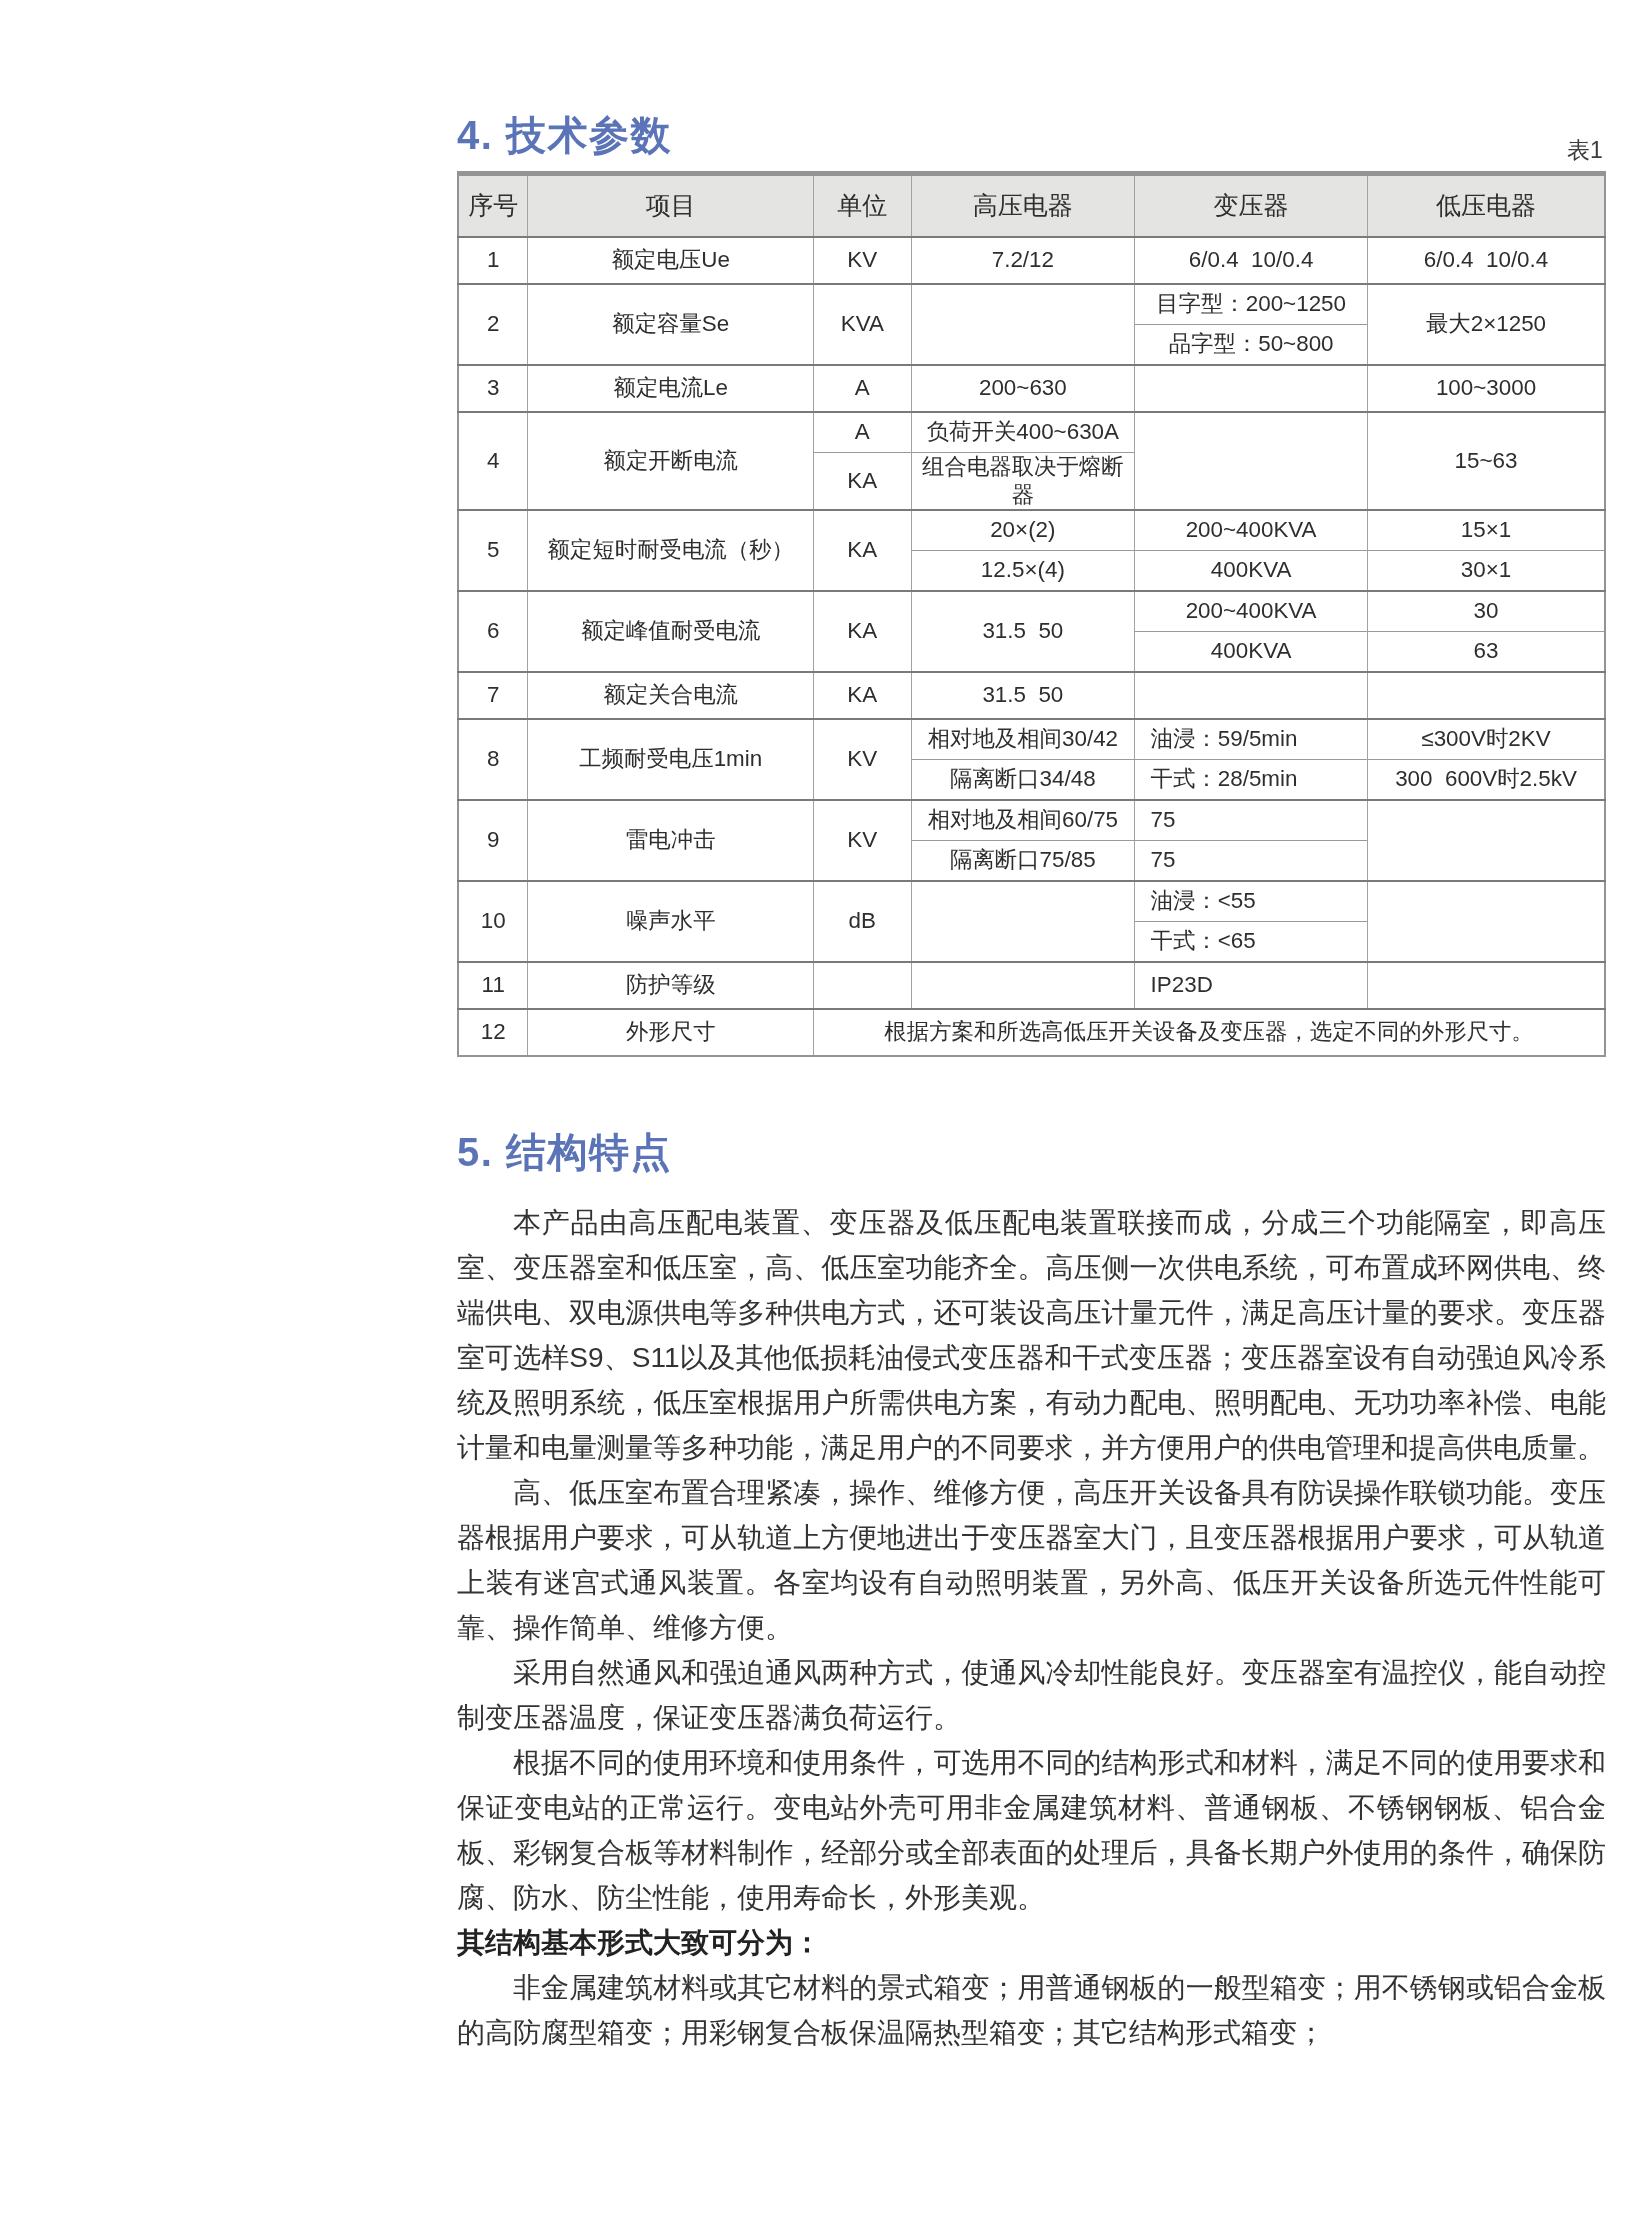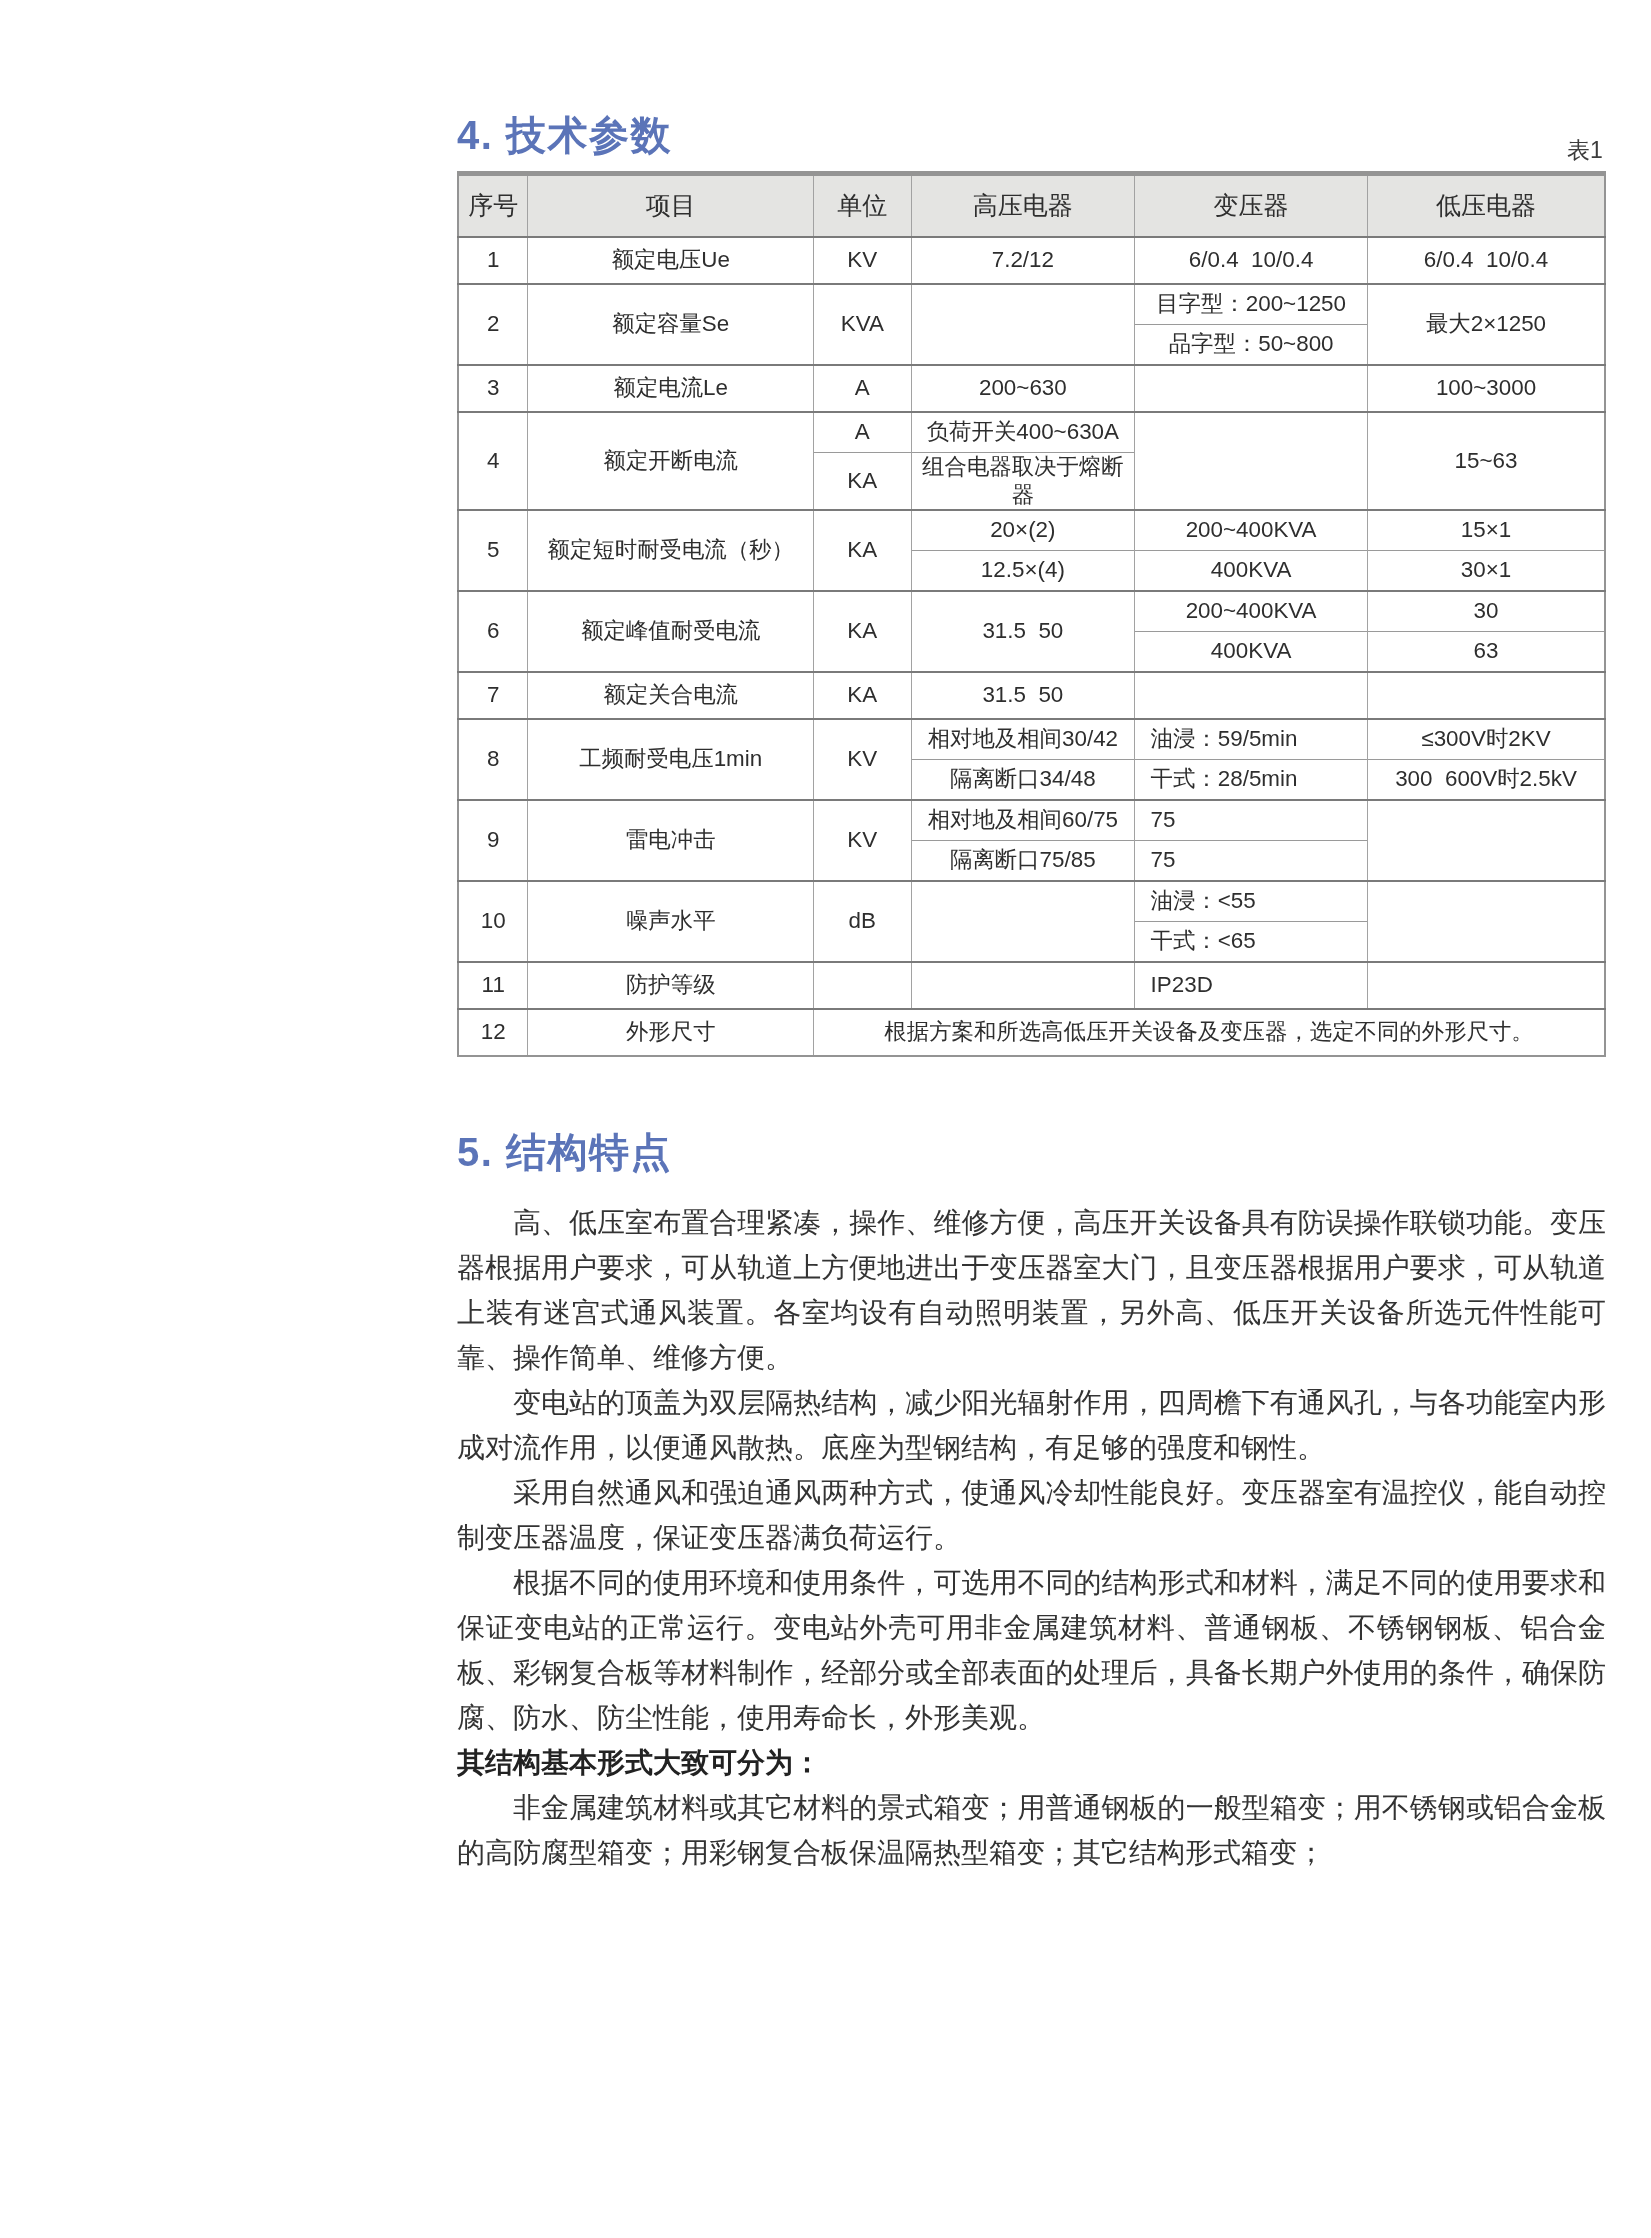--- a/index.html
+++ b/index.html
@@ -246,22 +246,22 @@
           <td>12</td>
           <td>外形尺寸</td>
           <td colspan="4">根据方案和所选高低压开关设备及变压器，选定不同的外形尺寸。</td>
         </tr>
       </tbody>
     </table>
 
     <h2 class="sec-heading sec5">5. 结构特点</h2>
 
     <div class="body-text">
+      <p>本产品由高压配电装置、变压器及低压配电装置联接而成，分成三个功能隔室，即高压室、变压器室和低压室，高、低压室功能齐全。高压侧一次供电系统，可布置成环网供电、终端供电、双电源供电等多种供电方式，还可装设高压计量元件，满足高压计量的要求。变压器室可选样S9、S11以及其他低损耗油侵式变压器和干式变压器；变压器室设有自动强迫风冷系统及照明系统，低压室根据用户所需供电方案，有动力配电、照明配电、无功功率补偿、电能计量和电量测量等多种功能，满足用户的不同要求，并方便用户的供电管理和提高供电质量。</p>
       <p>高、低压室布置合理紧凑，操作、维修方便，高压开关设备具有防误操作联锁功能。变压器根据用户要求，可从轨道上方便地进出于变压器室大门，且变压器根据用户要求，可从轨道上装有迷宫式通风装置。各室均设有自动照明装置，另外高、低压开关设备所选元件性能可靠、操作简单、维修方便。</p>
-      <p>变电站的顶盖为双层隔热结构，减少阳光辐射作用，四周檐下有通风孔，与各功能室内形成对流作用，以便通风散热。底座为型钢结构，有足够的强度和钢性。</p>
       <p>采用自然通风和强迫通风两种方式，使通风冷却性能良好。变压器室有温控仪，能自动控制变压器温度，保证变压器满负荷运行。</p>
       <p>根据不同的使用环境和使用条件，可选用不同的结构形式和材料，满足不同的使用要求和保证变电站的正常运行。变电站外壳可用非金属建筑材料、普通钢板、不锈钢钢板、铝合金板、彩钢复合板等材料制作，经部分或全部表面的处理后，具备长期户外使用的条件，确保防腐、防水、防尘性能，使用寿命长，外形美观。</p>
       <p class="lead-bold">其结构基本形式大致可分为：</p>
       <p>非金属建筑材料或其它材料的景式箱变；用普通钢板的一般型箱变；用不锈钢或铝合金板的高防腐型箱变；用彩钢复合板保温隔热型箱变；其它结构形式箱变；</p>
     </div>
 
   </div>
 </div>
 
 

